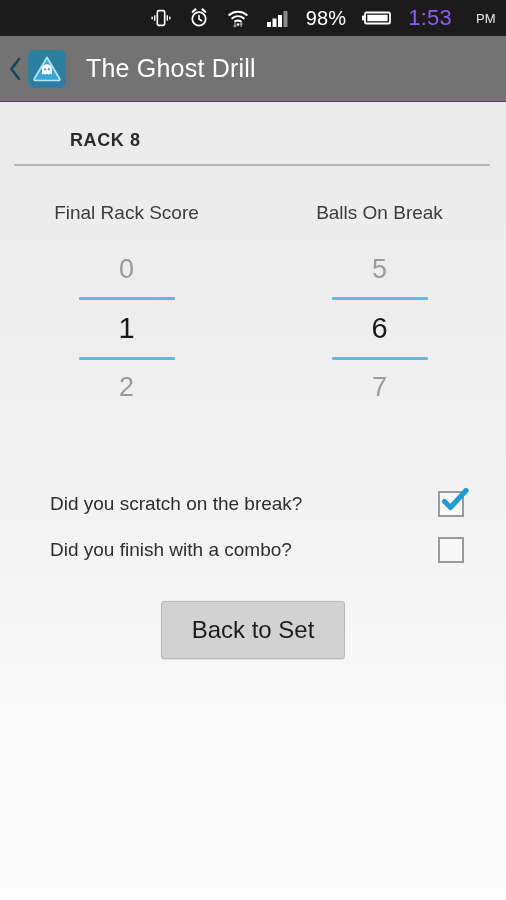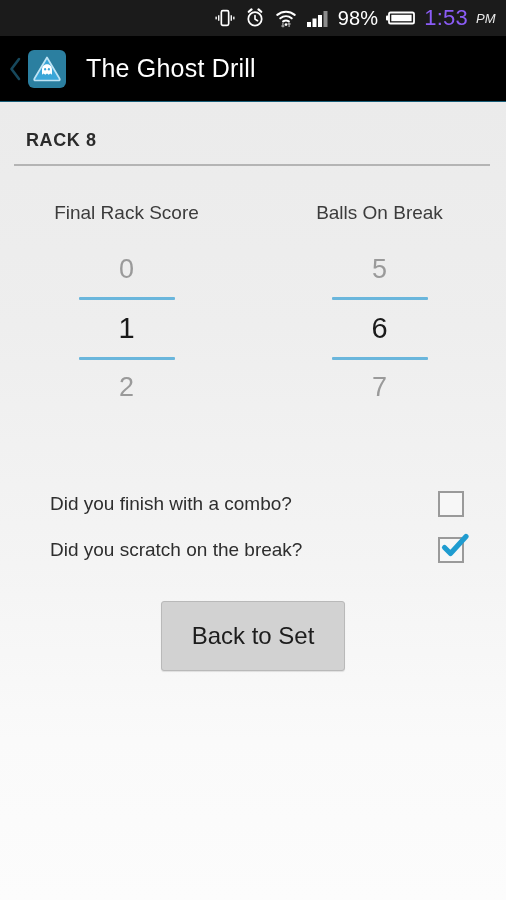--- a/index.html
+++ b/index.html
@@ -8,30 +8,30 @@
     font-family:"Liberation Sans", sans-serif;
     background:#fbfbfb;
     overflow:hidden;
   }
   #phone { position:relative; width:506px; height:900px; }
 
   
   .statusbar {
     height:36px; background:#1b1b1b;
     display:flex; align-items:center; justify-content:flex-end;
-    padding:0 10px 0 8px; gap:8px;
+    padding:0 10px 0 8px; gap:16px;
   }
   .statusbar .sicon { display:flex; align-items:center; }
   .sb-text { color:#ffffff; font-size:20px; letter-spacing:.2px; }
   .sb-time { color:#8b5cf6; font-size:22px; letter-spacing:.2px; }
-  .sb-ampm { color:#e8e8e8; font-size:13px; margin-left:0; letter-spacing:.3px;font-style:italic; }
+  .sb-ampm { color:#e8e8e8; font-size:13px; margin-left:8px; letter-spacing:.3px; }
 
   
   .appbar {
-    height:66px; background:#000000;
+    height:66px; background:#737373;
     display:flex; align-items:center; padding-left:4px;
     border-bottom:1px solid #175d78;
   }
   .back-chevron { width:22px; display:flex; align-items:center; justify-content:center; }
   .app-icon {
     width:38px; height:38px; border-radius:6px;
     background:#2b7fa0; display:flex; align-items:center; justify-content:center;
     margin-left:2px; flex:0 0 auto;
   }
   .app-title {
@@ -39,21 +39,21 @@
     letter-spacing:.2px; font-weight:400;
   }
 
   
   .content {
     position:absolute; left:0; right:0; top:102px; bottom:0;
     background:linear-gradient(to bottom, #ebebeb 0%, #eeeeee 28%, #f4f4f4 58%, #fafafa 80%, #fcfcfc 100%);
   }
 
   .rack-header { padding:28px 0 0 26px; }
-  .rack-title { font-size:18px; font-weight:bold; color:#2b2b2b; letter-spacing:.6px; }
+  .rack-title { font-size:18px; font-weight:bold; color:#2b2b2b; letter-spacing:.6px;margin-left:44px; }
   .rack-divider {
     height:2px; background:#b4b4b4; margin:13px 16px 0 14px;
   }
 
   
   .picker-labels {
     display:flex; margin-top:36px;
   }
   .picker-col { flex:1; text-align:center; }
   .col-label { font-size:19px; color:#3c3c3c; }
@@ -81,21 +81,21 @@
     position:relative; flex:0 0 auto;
   }
   .cbox .tick {
     position:absolute; left:-1px; top:-8px;
   }
 
   
   .btn-wrap { display:flex; justify-content:center; margin-top:28px; }
   .btn {
     background:#d2d2d2; border:1px solid #b9b9b9; border-radius:3px;
-    padding:20px 30px; font-size:24px; color:#1c1c1c;
+    padding:14px 30px; font-size:24px; color:#1c1c1c;
     font-family:"Liberation Sans", sans-serif; cursor:pointer;
     box-shadow:0 1px 1px rgba(0,0,0,.10);
   }
 </style>
 </head>
 <body>
 
 <div id="phone">
 
   <div class="statusbar">
@@ -192,37 +192,37 @@
         <div class="pk-val">5</div>
         <div class="pk-line"></div>
         <div class="pk-val sel">6</div>
         <div class="pk-line"></div>
         <div class="pk-val">7</div>
       </div>
 
     </div>
 
     <div class="checks">
-
-      <div class="check-row">
-        <span class="check-label">Did you finish with a combo?</span>
-        <span class="cbox"></span>
-      </div>
 
       <div class="check-row">
         <span class="check-label">Did you scratch on the break?</span>
         <span class="cbox">
           <span class="tick">
             <svg width="32" height="30" viewBox="0 0 32 30">
               <path d="M5.5 16.5 L11.5 22.5 L27 5.5" fill="none" stroke="#1f9cd0" stroke-width="5.2" stroke-linecap="round" stroke-linejoin="round"></path>
             </svg>
           </span>
         </span>
       </div>
 
+      <div class="check-row">
+        <span class="check-label">Did you finish with a combo?</span>
+        <span class="cbox"></span>
+      </div>
+
     </div>
 
     <div class="btn-wrap">
       <button class="btn">Back to Set</button>
     </div>
 
   </div>
 </div>
 
 </body></html>

